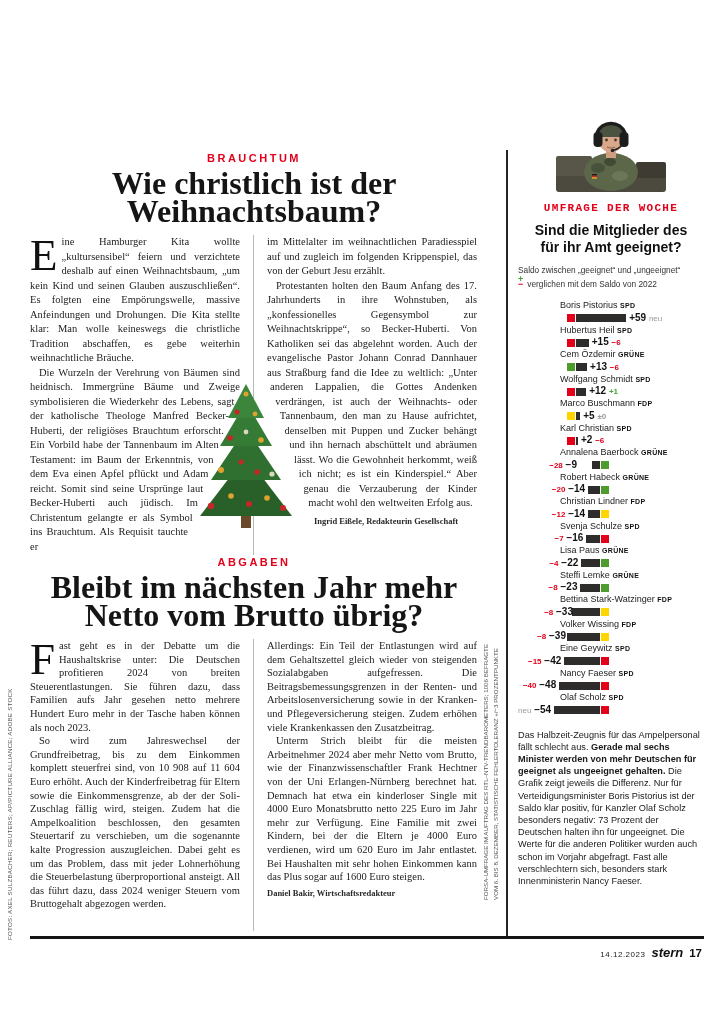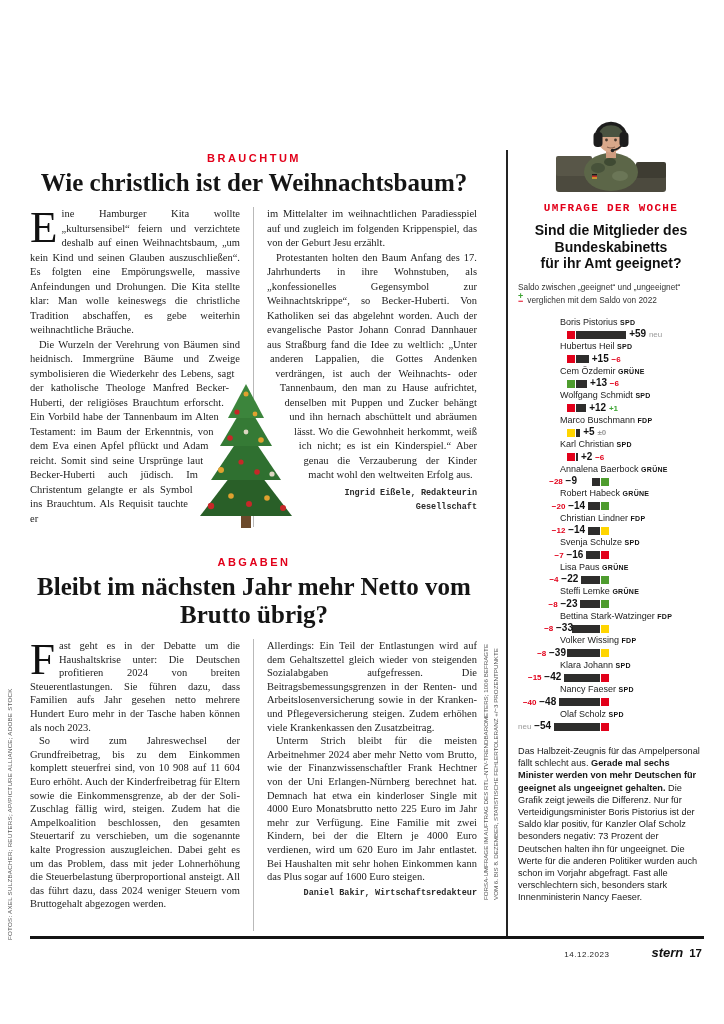--- a/index.html
+++ b/index.html
@@ -5,42 +5,42 @@
   html,body{margin:0;padding:0;}
   body{
     width:724px;height:1024px;position:relative;background:#fff;
     font-family:"Liberation Sans",sans-serif;color:#1a1a1a;overflow:hidden;
   }
   
   .article{position:absolute;left:30px;width:448px;}
   #article1{top:152px;}
   #article2{top:556px;}
   .kicker{color:#e2001a;font-size:11px;font-weight:bold;letter-spacing:2.5px;text-align:center;}
-  .headline{font-family:"Liberation Serif",serif;font-size:25px;font-weight:bold;text-align:center;line-height:28px;margin-top:5px;color:#151515;}
+  .headline{font-family:"Liberation Serif",serif;font-size:32px;font-weight:bold;text-align:center;line-height:28px;margin-top:5px;color:#151515;}
   .cols{display:flex;margin-top:10px;}
   .col{width:210px;text-align:justify;font-family:"Liberation Serif",serif;font-size:10.5px;line-height:14.5px;color:#1c1c1c;}
   .col.c2{border-left:1px solid #b9b9b9;padding-left:13px;margin-left:13px;}
   #article1 .col{height:320px;}
   #article2 .col{height:292px;line-height:13.6px;}
   .bp{margin:0;}
   .bp.ind{text-indent:9px;}
   .dropcap{float:left;font-family:"Liberation Serif",serif;font-size:45px;line-height:36px;padding:2px 4px 0 0;color:#111;}
-  .author{text-align:right;font-size:8.5px;font-weight:bold;color:#2a2a2a;margin-top:3px;font-family:Liberation Mono, monospace;}
+  .author{font-size:8.5px;font-weight:bold;color:#2a2a2a;margin-top:3px;font-family:Liberation Serif, serif;}
   .wrap-right{float:right;width:52px;height:315px;shape-outside:polygon(52px 170px,52px 315px,0px 315px);shape-margin:4px;}
   .wrap-left{float:left;width:50px;height:315px;shape-outside:polygon(0px 162px,50px 315px,0px 315px);shape-margin:4px;}
   .tree{position:absolute;left:197px;top:382px;}
   
   .v-divider{position:absolute;left:506px;top:150px;width:1.5px;height:786px;background:#242424;}
   .credit-left{position:absolute;left:6px;top:648px;height:292px;writing-mode:vertical-rl;transform:rotate(180deg);font-size:6.2px;letter-spacing:.25px;color:#555;white-space:nowrap;}
   .credit-right{position:absolute;left:481px;top:520px;height:380px;writing-mode:vertical-rl;transform:rotate(180deg);font-size:6.2px;color:#555;line-height:9.5px;white-space:nowrap;}
   .credit-right span{display:block;}
   .footer-rule{position:absolute;left:30px;top:936px;width:674px;height:3px;background:#141414;}
   .footer{position:absolute;top:945px;right:22px;display:flex;align-items:baseline;gap:6px;}
   .footer .date{font-size:8px;color:#222;letter-spacing:.5px;}
-  .footer .mag{font-weight:bold;font-style:italic;font-size:13px;color:#111;margin-left:36px;}
+  .footer .mag{font-weight:bold;font-style:italic;font-size:13px;color:#111;}
   .footer .pg{font-weight:bold;font-size:11.5px;color:#111;}
   
   .sidebar{position:absolute;left:518px;top:110px;width:186px;}
   .photo{display:block;margin:0 auto 8px auto;}
   .sb-kicker{color:#e2001a;font-weight:bold;font-size:11px;letter-spacing:1.3px;text-align:center;font-family:Liberation Mono, monospace;}
   .sb-title{font-size:14px;font-weight:bold;text-align:center;line-height:16.5px;margin-top:8px;color:#101010;}
   .sb-title span{display:block;}
   .sb-sub{font-size:8.3px;color:#333;margin-top:10px;line-height:11.5px;}
   .pm{position:relative;display:inline-block;width:7px;height:10px;font-weight:bold;}
   .pm .pm-p{position:absolute;left:0;top:-2.5px;color:#3fa535;font-size:9px;}
@@ -149,21 +149,20 @@
     <circle cx="56.5" cy="30" r="1.4" fill="#4a3a2e"></circle>
     <circle cx="65.5" cy="30" r="1.4" fill="#4a3a2e"></circle>
     <path d="M57 37 q4 2 8 0" fill="none" stroke="#8a6450" stroke-width="1.2"></path>
     <path d="M73 34 q-5 6 -10 6" fill="none" stroke="#222" stroke-width="1.6"></path>
     <circle cx="62.5" cy="40.5" r="1.8" fill="#222"></circle>
   </svg>
 
   <div class="sb-kicker">UMFRAGE DER WOCHE</div>
   <div class="sb-title">
     <span>Sind die Mitglieder des</span>
-    <span>Bundeskabinetts</span>
     <span>für ihr Amt geeignet?</span>
   </div>
   <div class="sb-sub">
     <div>Saldo zwischen „geeignet“ und „ungeeignet“</div>
     <div><span class="pm"><span class="pm-p">+</span><span class="pm-m">−</span></span> <span>verglichen mit dem Saldo von 2022</span></div>
   </div>
 
   <div class="poll-chart">
       <div class="poll-row">
         <div class="poll-name"><span>Boris Pistorius </span><span class="party">SPD</span></div>
@@ -271,21 +270,21 @@
       </div>
       <div class="poll-row">
         <div class="poll-name"><span>Volker Wissing </span><span class="party">FDP</span></div>
         <div class="poll-bars">
           <span class="sq" style="background: rgb(255, 213, 0); left: 83px;"></span>
           <span class="bar" style="width: 33.15px; background: rgb(46, 45, 44); left: 48.85px;"></span>
           <span class="vals" style="right: 138px;"><span class="chg" style="color: rgb(226, 0, 26);">−8</span> <span>−39</span></span>
         </div>
       </div>
       <div class="poll-row">
-        <div class="poll-name"><span>Klara Johann </span><span class="party">SPD</span></div>
+        <div class="poll-name"><span>Eine Geywitz </span><span class="party">SPD</span></div>
         <div class="poll-bars">
           <span class="sq" style="background: rgb(226, 0, 26); left: 83px;"></span>
           <span class="bar" style="width: 35.7px; background: rgb(46, 45, 44); left: 46.3px;"></span>
           <span class="vals" style="right: 142.7px;"><span class="chg" style="color: rgb(226, 0, 26);">−15</span> <span>−42</span></span>
         </div>
       </div>
       <div class="poll-row">
         <div class="poll-name"><span>Nancy Faeser </span><span class="party">SPD</span></div>
         <div class="poll-bars">
           <span class="sq" style="background: rgb(226, 0, 26); left: 83px;"></span>

